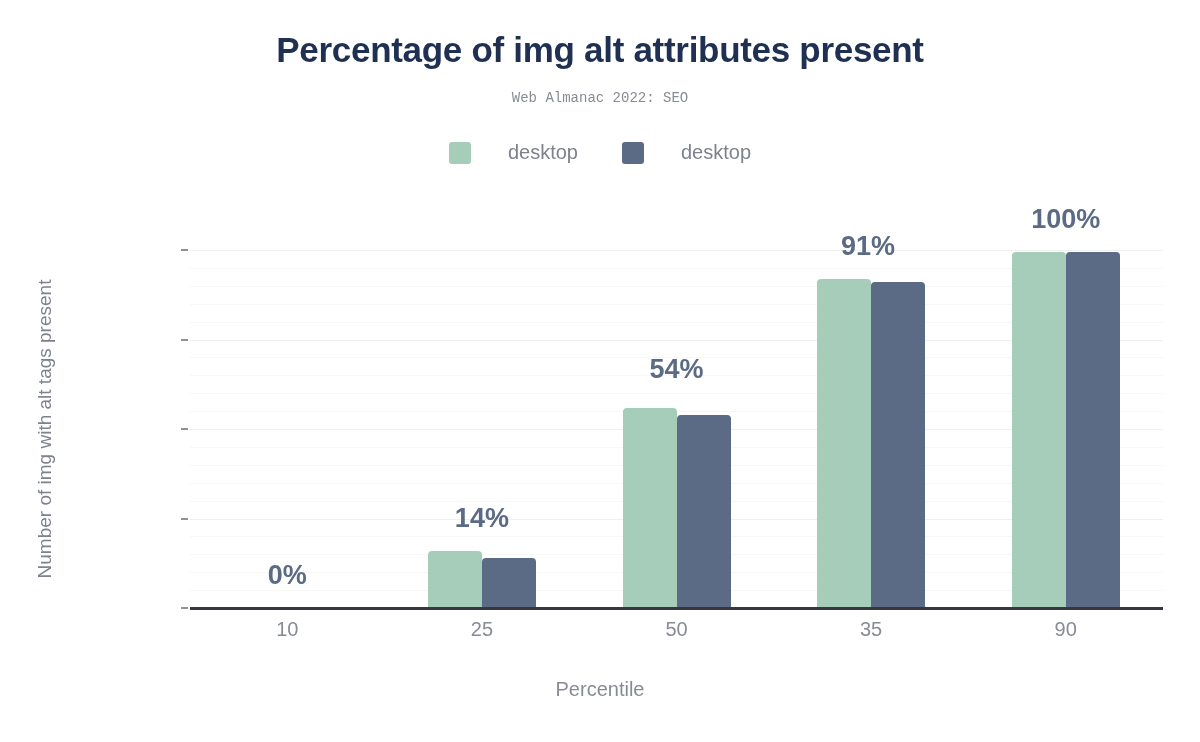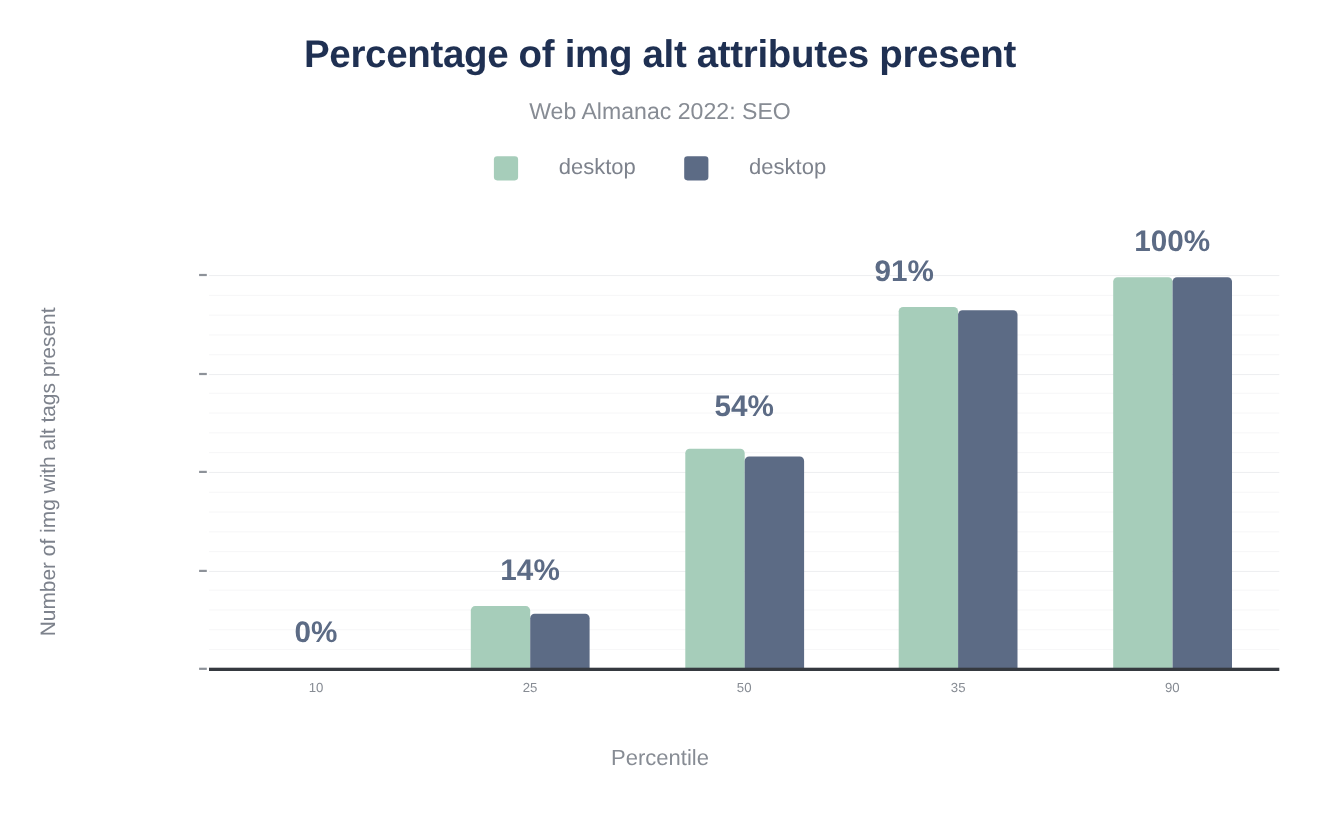--- a/index.html
+++ b/index.html
@@ -15,22 +15,23 @@
   .title {
     position: absolute; left: 0; top: 30px; width: 1200px;
     text-align: center;
     font-size: 35px; font-weight: bold; letter-spacing: -0.3px;
     color: #1f3052;
     white-space: nowrap;
   }
   .subtitle {
     position: absolute; left: 0; top: 90px; width: 1200px;
     text-align: center;
-    font-size: 21px; font-weight: normal;
+    font-size: 14px; font-weight: normal;
     color: #878c94;
+    font-family: Liberation Mono, monospace;
   }
 
   
   .legend {
     position: absolute; left: 0; top: 141px; width: 1200px;
     display: flex; justify-content: center; align-items: center; gap: 44px;
   }
   .legend-item { display: flex; align-items: center; gap: 12px; }
   .legend-swatch { width: 22px; height: 22px; border-radius: 3px; display: block; }
   .legend-label { font-size: 20px; color: #7d828c; margin-left: 25px; }
@@ -58,21 +59,21 @@
     width: 420px;
     transform: translate(-50%, -50%) rotate(-90deg);
     transform-origin: center center;
     text-align: center;
     font-size: 19px; color: #7d828c; white-space: nowrap;
   }
 
   
   .xtick {
     position: absolute; top: 618px;
-    font-size: 12px; color: #878c94;
+    font-size: 20px; color: #878c94;
     text-align: center; width: 200px;
     transform: translateX(-50%);
   }
   .xlabel {
     position: absolute; left: 0; top: 678px; width: 1200px;
     text-align: center; font-size: 20px; color: #878c94;
   }
 
   
   .bar {
@@ -155,18 +156,18 @@
       <div class="xtick" style="left: 287.3px;">10</div>
       <div class="xtick" style="left: 481.9px;">25</div>
       <div class="xtick" style="left: 676.5px;">50</div>
       <div class="xtick" style="left: 871.1px;">35</div>
       <div class="xtick" style="left: 1065.7px;">90</div>
     </div>
   <div id="labels-layer">
       <div class="datalabel" style="left: 287.3px; top: 560px;">0%</div>
       <div class="datalabel" style="left: 481.9px; top: 502.72px;">14%</div>
       <div class="datalabel" style="left: 676.5px; top: 354px;">54%</div>
-      <div class="datalabel" style="left: 822px; top: 230.64px;">91%</div>
+      <div class="datalabel" style="left: 868px; top: 230.64px;">91%</div>
       <div class="datalabel" style="left: 1065.7px; top: 203.79px;">100%</div>
     </div>
 
   <div class="xlabel">Percentile</div>
 </div>
 
 </body></html>

